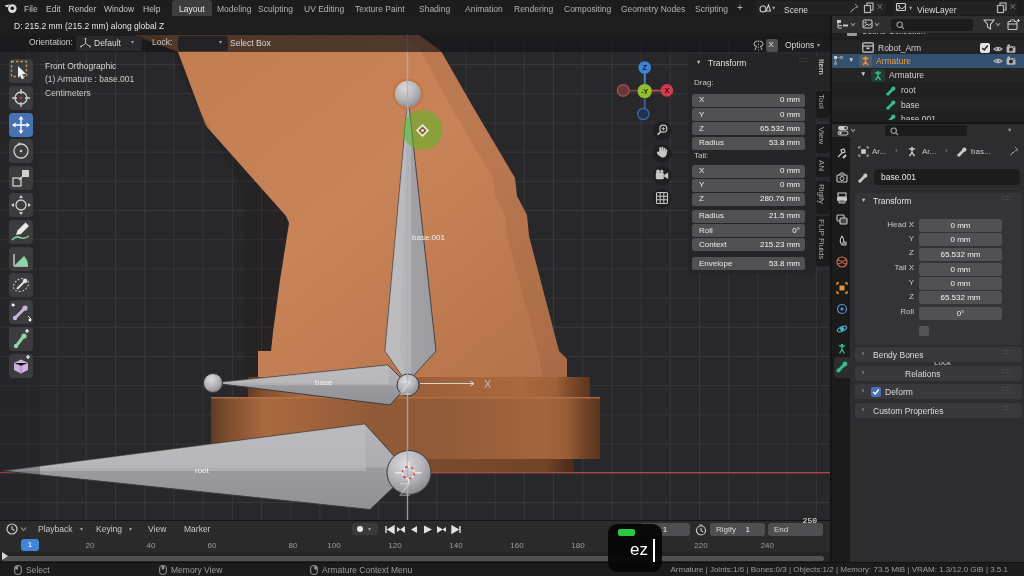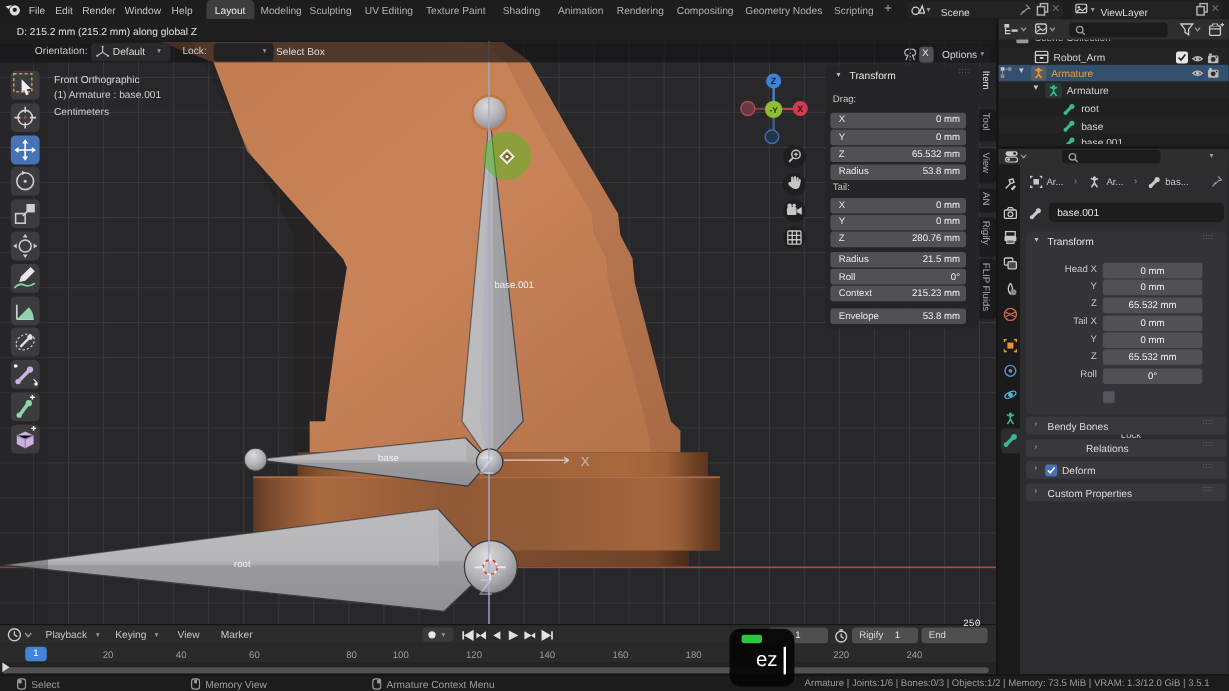--- a/index.html
+++ b/index.html
@@ -704,21 +704,21 @@
 <div class="txt" style="left:139px;top:541px;width:24px;text-align:center;font-size:8px;color:#9d9d9d;">40</div>
 <div class="txt" style="left:200px;top:541px;width:24px;text-align:center;font-size:8px;color:#9d9d9d;">60</div>
 <div class="txt" style="left:261px;top:541px;width:24px;text-align:center;font-size:8px;color:#9d9d9d;margin-left:20px;">80</div>
 <div class="txt" style="left:322px;top:541px;width:24px;text-align:center;font-size:8px;color:#9d9d9d;">100</div>
 <div class="txt" style="left:383px;top:541px;width:24px;text-align:center;font-size:8px;color:#9d9d9d;">120</div>
 <div class="txt" style="left:444px;top:541px;width:24px;text-align:center;font-size:8px;color:#9d9d9d;">140</div>
 <div class="txt" style="left:505px;top:541px;width:24px;text-align:center;font-size:8px;color:#9d9d9d;">160</div>
 <div class="txt" style="left:566px;top:541px;width:24px;text-align:center;font-size:8px;color:#9d9d9d;">180</div>
 <div class="txt" style="left:628px;top:541px;width:24px;text-align:center;font-size:8px;color:#9d9d9d;">200</div>
 <div class="txt" style="left:689px;top:541px;width:24px;text-align:center;font-size:8px;color:#9d9d9d;">220</div>
-<div class="txt" style="left:750px;top:541px;width:24px;text-align:center;font-size:8px;color:#9d9d9d;">240</div>
+<div class="txt" style="left:750px;top:541px;width:24px;text-align:right;font-size:8px;color:#9d9d9d;">240</div>
 <div class="abs" style="left:21px;top:538.5px;width:18px;height:12.5px;background:#4284d7;border-radius:3px;font-size:8px;color:#fff;text-align:center;line-height:12.5px;position:absolute;">1</div>
 
 <div class="abs" style="left:0;top:562px;width:1024px;height:14px;background:#1c1c1c;border-top:1px solid #131313;"></div>
 <svg class="abs" style="left:14px;top:564.5px" width="8" height="10" viewBox="0 0 8 10">
     <rect x="0.7" y="0.7" width="6.6" height="8.6" rx="2.2" fill="none" stroke="#9d9d9d" stroke-width="1"></rect>
     <rect x="1.2" y="1.2" width="2.8" height="3.4" rx="1" fill="#9d9d9d"></rect>
   </svg>
 <div class="txt" style="left:26px;top:564.5px;font-size:8.5px;color:#9d9d9d;">Select</div>
 <svg class="abs" style="left:159px;top:564.5px" width="8" height="10" viewBox="0 0 8 10">
     <rect x="0.7" y="0.7" width="6.6" height="8.6" rx="2.2" fill="none" stroke="#9d9d9d" stroke-width="1"></rect>

